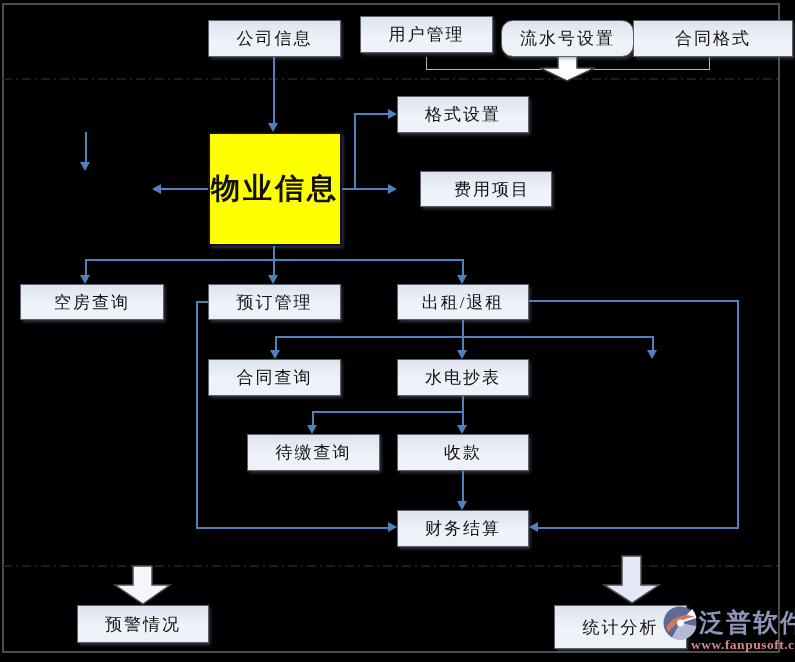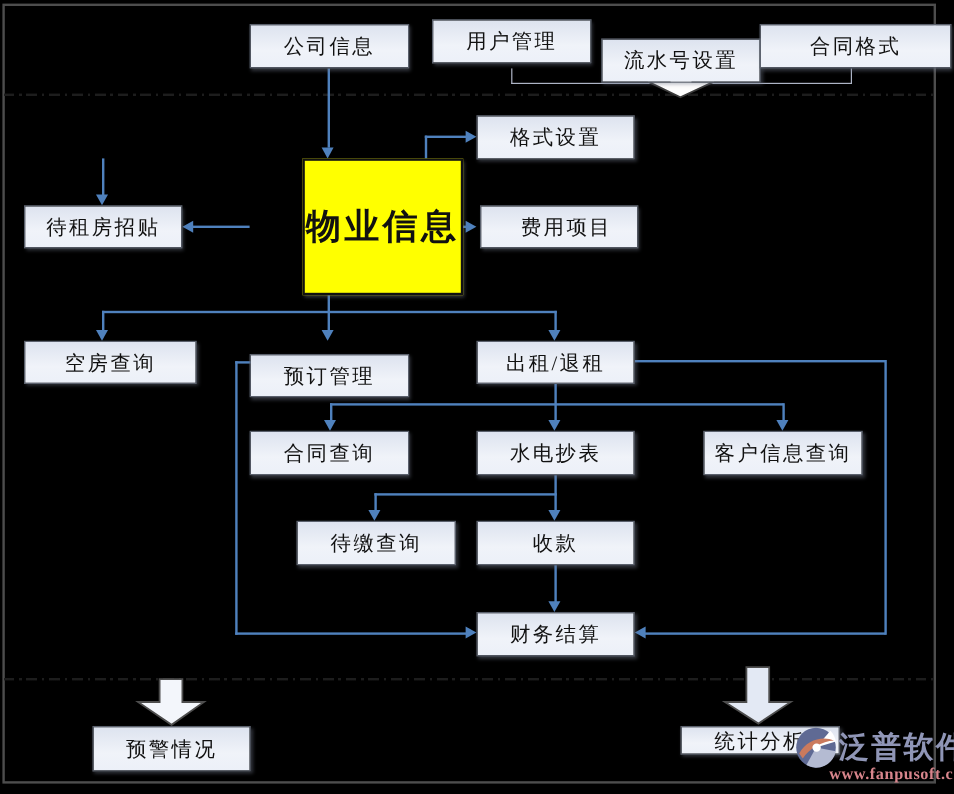--- a/index.html
+++ b/index.html
@@ -94,42 +94,40 @@
   </svg>
   <svg class="blockarrow" style="left:112px;top:565px;z-index:5;" width="62" height="41" viewBox="0 0 62 41">
     <polygon points="21,1 40,1 40,20 58,20 31,39 3,20 21,20" fill="#f3f6fb" stroke="#4d4d4d" stroke-width="1.5"></polygon>
   </svg>
   <svg class="blockarrow" style="left:601px;top:555px;z-index:5;" width="62" height="50" viewBox="0 0 62 50">
     <polygon points="21,1 40,1 40,30 58,30 31,48 3,30 21,30" fill="#e3e9f4" stroke="#4d4d4d" stroke-width="1.5"></polygon>
   </svg>
 
   <div class="node" style="left:208px;top:20px;width:133px;height:37px;">公司信息</div>
   <div class="node" style="left:360px;top:16px;width:133px;height:37px;">用户管理</div>
-  <div class="node" style="left:501px;top:32px;width:133px;height:37px;">流水号设置</div>
+  <div class="node" style="left:501px;top:20px;width:133px;height:37px;border-radius:12px;">流水号设置</div>
   <div class="node" style="left:633px;top:20px;width:160px;height:37px;">合同格式</div>
 
   <div class="node" style="left:397px;top:96px;width:132px;height:37px;">格式设置</div>
-  <div class="node" style="left:20px;top:171px;width:132px;height:36px;">待租房招贴</div>
-  <div class="node big" style="left:208px;top:132px;width:134px;height:114px;margin-left:44px;">物业信息</div>
-  <div class="node" style="left:400px;top:171px;width:132px;height:36px;padding-left:12px;">费用项目</div>
+  <div class="node big" style="left:208px;top:132px;width:134px;height:114px;">物业信息</div>
+  <div class="node" style="left:420px;top:171px;width:132px;height:36px;padding-left:12px;">费用项目</div>
 
   <div class="node" style="left:20px;top:284px;width:144px;height:36px;">空房查询</div>
-  <div class="node" style="left:208px;top:295px;width:133px;height:36px;">预订管理</div>
+  <div class="node" style="left:208px;top:284px;width:133px;height:36px;">预订管理</div>
   <div class="node" style="left:397px;top:284px;width:132px;height:36px;">出租/退租</div>
 
   <div class="node" style="left:208px;top:359px;width:133px;height:37px;">合同查询</div>
   <div class="node" style="left:397px;top:359px;width:132px;height:37px;">水电抄表</div>
-  <div class="node" style="left:586px;top:359px;width:133px;height:37px;">客户信息查询</div>
 
   <div class="node" style="left:247px;top:434px;width:133px;height:37px;">待缴查询</div>
   <div class="node" style="left:397px;top:510px;width:132px;height:37px;">财务结算</div>
   <div class="node" style="left:397px;top:434px;width:132px;height:37px;">收款</div>
 
   <div class="node" style="left:77px;top:605px;width:132px;height:38px;">预警情况</div>
-  <div class="node" style="left:567px;top:605px;width:133px;height:24px;">统计分析</div>
+  <div class="node" style="left:554px;top:605px;width:133px;height:44px;">统计分析</div>
 
   <svg class="logo" style="left:662px;top:604px;" width="38" height="38" viewBox="0 0 38 38">
     <circle cx="18" cy="19" r="16.5" fill="#5f6a94"></circle>
     <path d="M18,19 L30,5 A16.5,16.5 0 0 1 34.5,14 Z" fill="#ffffff"></path>
     <path d="M18,19 L34.5,22 A16.5,16.5 0 0 1 10,33.5 Z" fill="#b4bbd2"></path>
     <path d="M4,24 C10,12 24,9 33,13 C23,13.5 12,20 7,28 Z" fill="#cb7a5d"></path>
     <path d="M15,19 a3.5,3.5 0 1 0 7,0 a3.5,3.5 0 1 0 -7,0" fill="#ffffff"></path>
   </svg>
   <div class="brand-name" style="left:699px;top:606px;">泛普软件</div>
   <div class="brand-url" style="left:691px;top:637px;">www.fanpusoft.com</div>

